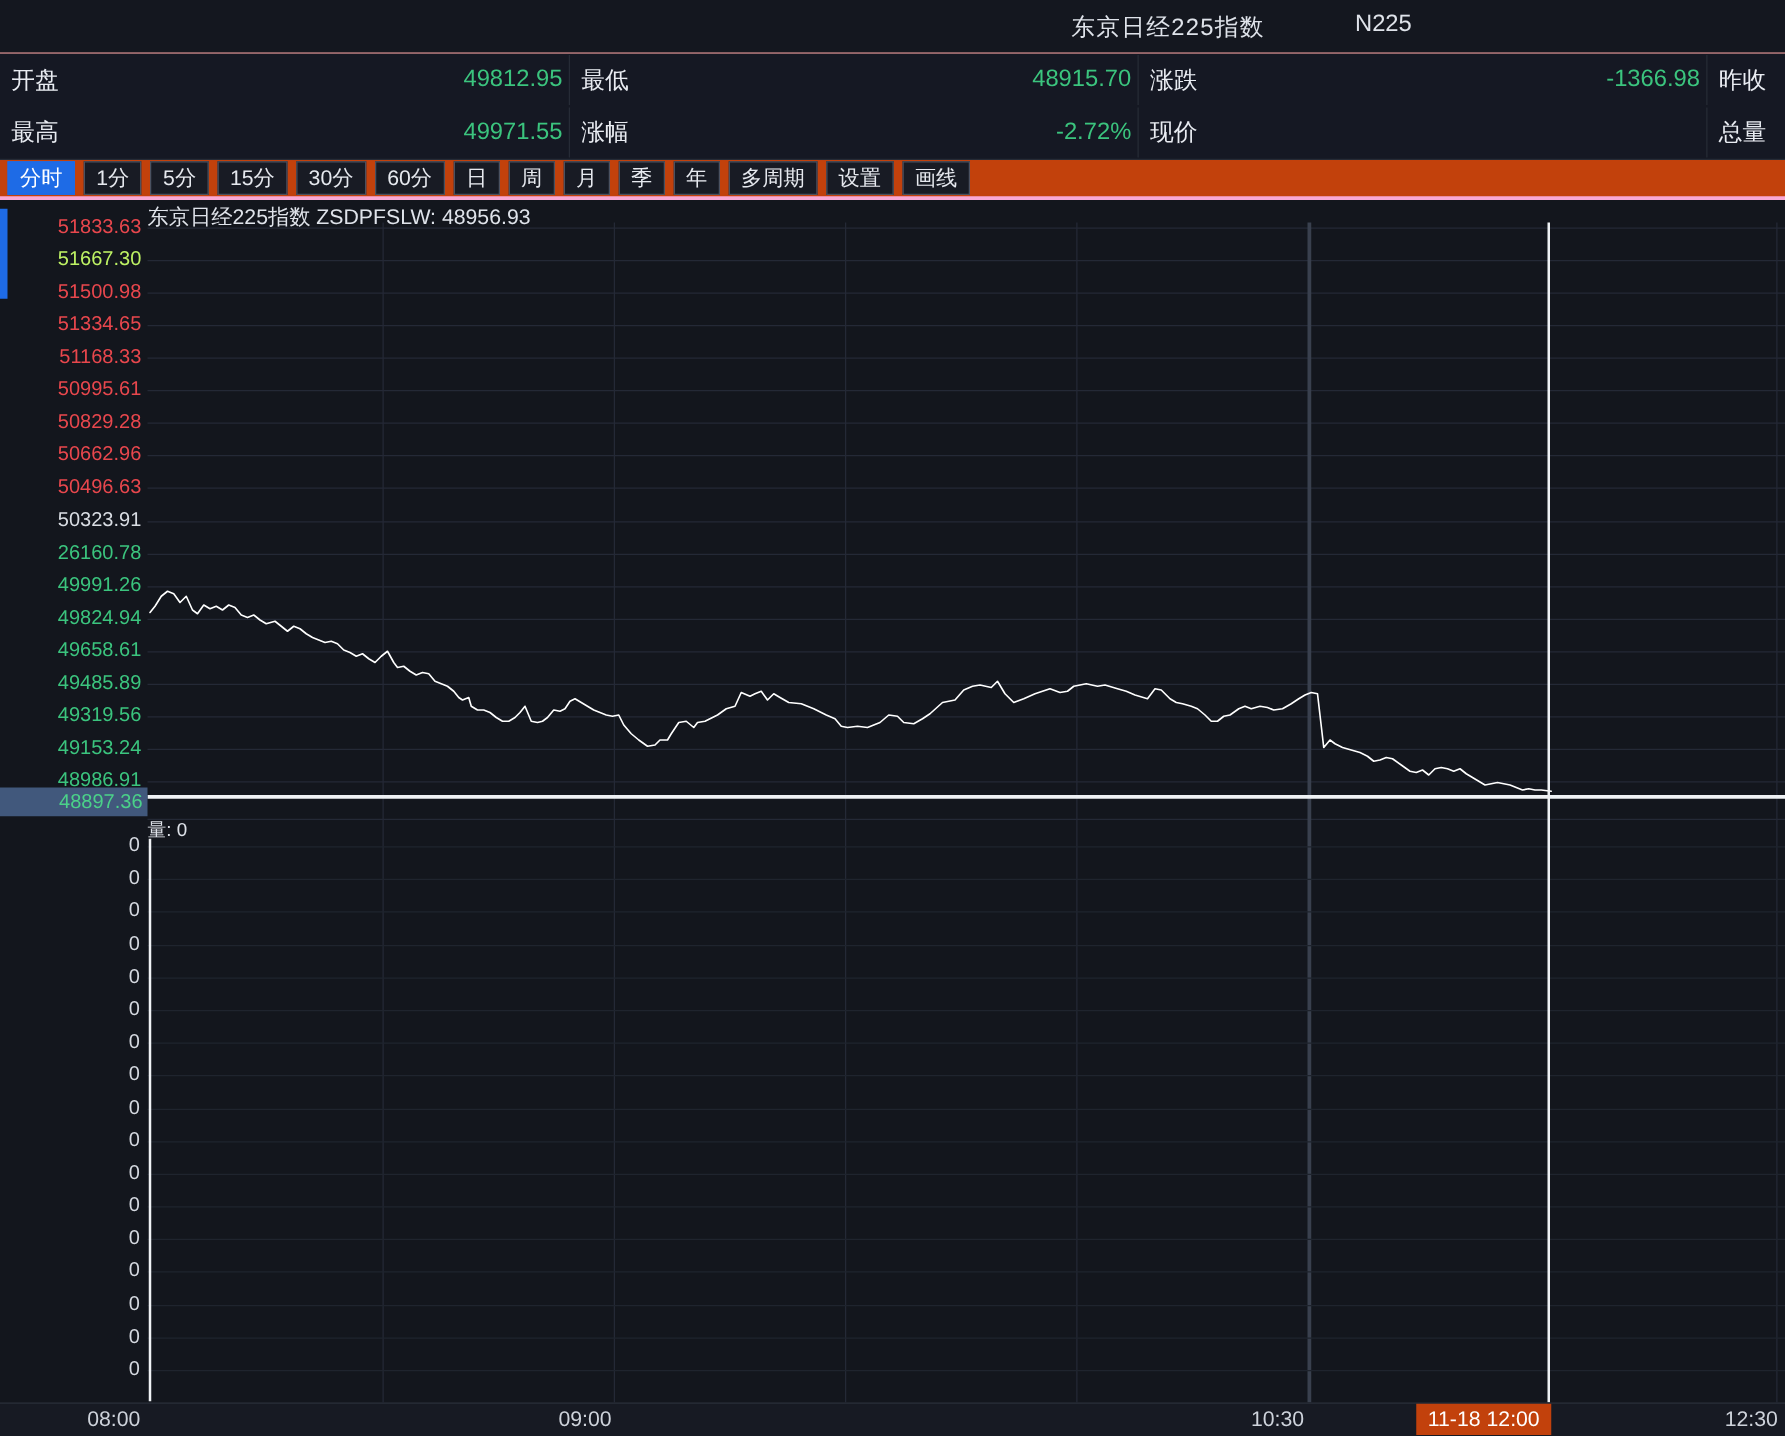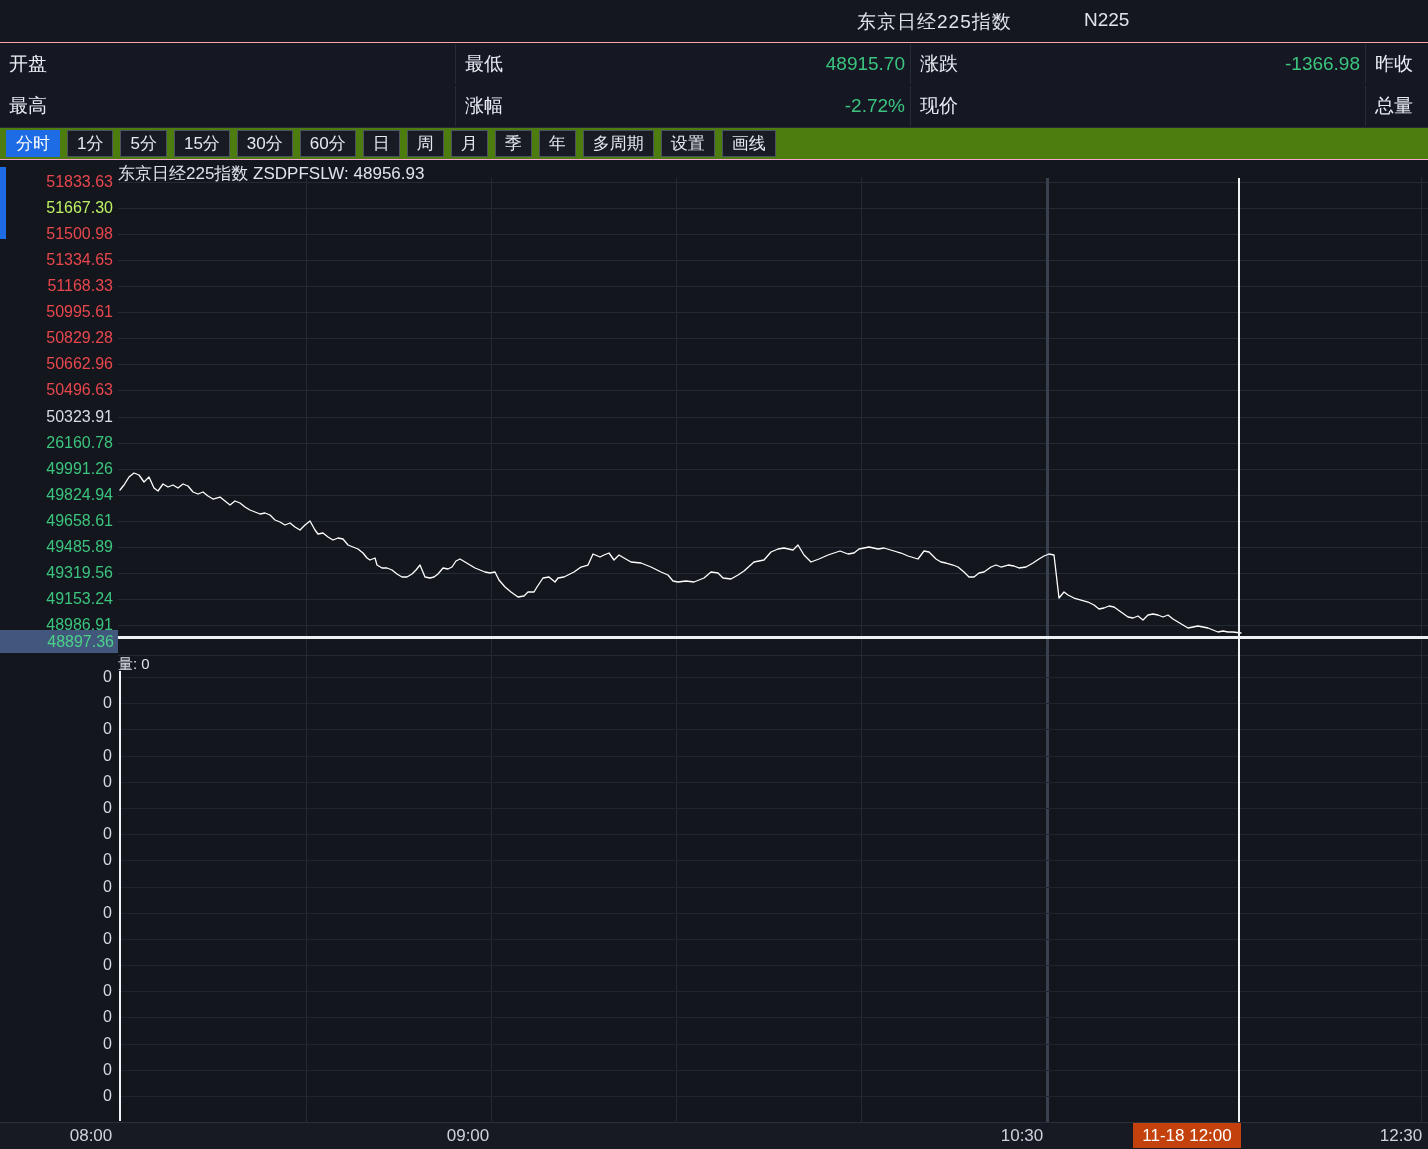--- a/index.html
+++ b/index.html
@@ -11,21 +11,21 @@
   .index-code{position:absolute;left:1084px;top:9px;font-size:19px;color:#dfe3ea;}
   
   .stats{position:absolute;top:43px;left:0;width:1428px;height:84px;background:#151823;border-bottom:1px solid #262b36;
          display:flex;flex-direction:column;justify-content:space-evenly;}
   .stats-row{display:flex;height:40px;align-items:center;}
   .stat-cell{display:flex;align-items:center;height:100%;box-sizing:border-box;}
   .stat-cell.divider{border-right:1px solid #262b36;}
   .stat-label{font-size:19px;color:#e9ecf2;padding-left:9px;white-space:nowrap;}
   .stat-value{flex:1;text-align:right;font-size:19px;padding-right:5px;white-space:nowrap;}
   
-  .tab-bar{position:absolute;top:128px;left:0;width:1428px;height:32px;background:#4d7c0f;display:flex;align-items:center;gap:7px;padding-left:6px;box-sizing:border-box;border-bottom:1px solid #f9a8d4;}
+  .tab-bar{position:absolute;top:128px;left:0;width:1428px;height:32px;background:#c2410c;display:flex;align-items:center;gap:7px;padding-left:6px;box-sizing:border-box;border-bottom:3px solid #f9a8d4;}
   .tab{height:27px;line-height:25px;padding:0 9px;font-size:17px;color:#e6e9ef;border:1px solid #4a5160;background:#181b24;box-sizing:border-box;cursor:pointer;white-space:nowrap;}
   .tab.active{background:#1e6be6;border-color:#1e6be6;color:#ffffff;}
   
   .chart-surface{position:absolute;top:160px;left:0;width:1428px;height:962px;}
   .overlay-title{position:absolute;left:118px;top:162px;font-size:17px;color:#dfe3ea;z-index:6;white-space:nowrap;}
   .hgrid{position:absolute;height:1px;background:#242936;left:118px;width:1310px;z-index:1;}
   .hgrid.vol{background:#1f242e;}
   .vgrid{position:absolute;top:178px;height:944px;width:1px;background:#242936;z-index:1;}
   .vgrid.strong{width:3px;background:#39404e;}
   .plabel{position:absolute;left:0;width:113px;text-align:right;font-size:16px;line-height:20px;z-index:4;white-space:nowrap;}
@@ -50,37 +50,39 @@
 
   <div class="title-bar">
     <span class="index-name">东京日经225指数</span>
     <span class="index-code">N225</span>
   </div>
 
   <div class="stats" id="stats">
       <div class="stats-row">
         <div class="stat-cell divider" style="width: 456px;">
           <span class="stat-label">开盘</span>
+          <span class="stat-value" style="color: rgb(59, 196, 126);">49812.95</span>
         </div>
         <div class="stat-cell divider" style="width: 455px;">
           <span class="stat-label">最低</span>
           <span class="stat-value" style="color: rgb(59, 196, 126);">48915.70</span>
         </div>
         <div class="stat-cell divider" style="width: 455px;">
           <span class="stat-label">涨跌</span>
           <span class="stat-value" style="color: rgb(59, 196, 126);">-1366.98</span>
         </div>
         <div class="stat-cell" style="width: 62px;">
           <span class="stat-label">昨收</span>
           <span class="stat-value" style="color: rgb(59, 196, 126);"></span>
         </div>
       </div>
       <div class="stats-row">
         <div class="stat-cell divider" style="width: 456px;">
           <span class="stat-label">最高</span>
+          <span class="stat-value" style="color: rgb(59, 196, 126);">49971.55</span>
         </div>
         <div class="stat-cell divider" style="width: 455px;">
           <span class="stat-label">涨幅</span>
           <span class="stat-value" style="color: rgb(59, 196, 126);">-2.72%</span>
         </div>
         <div class="stat-cell divider" style="width: 455px;">
           <span class="stat-label">现价</span>
         </div>
         <div class="stat-cell" style="width: 62px;">
           <span class="stat-label">总量</span>

